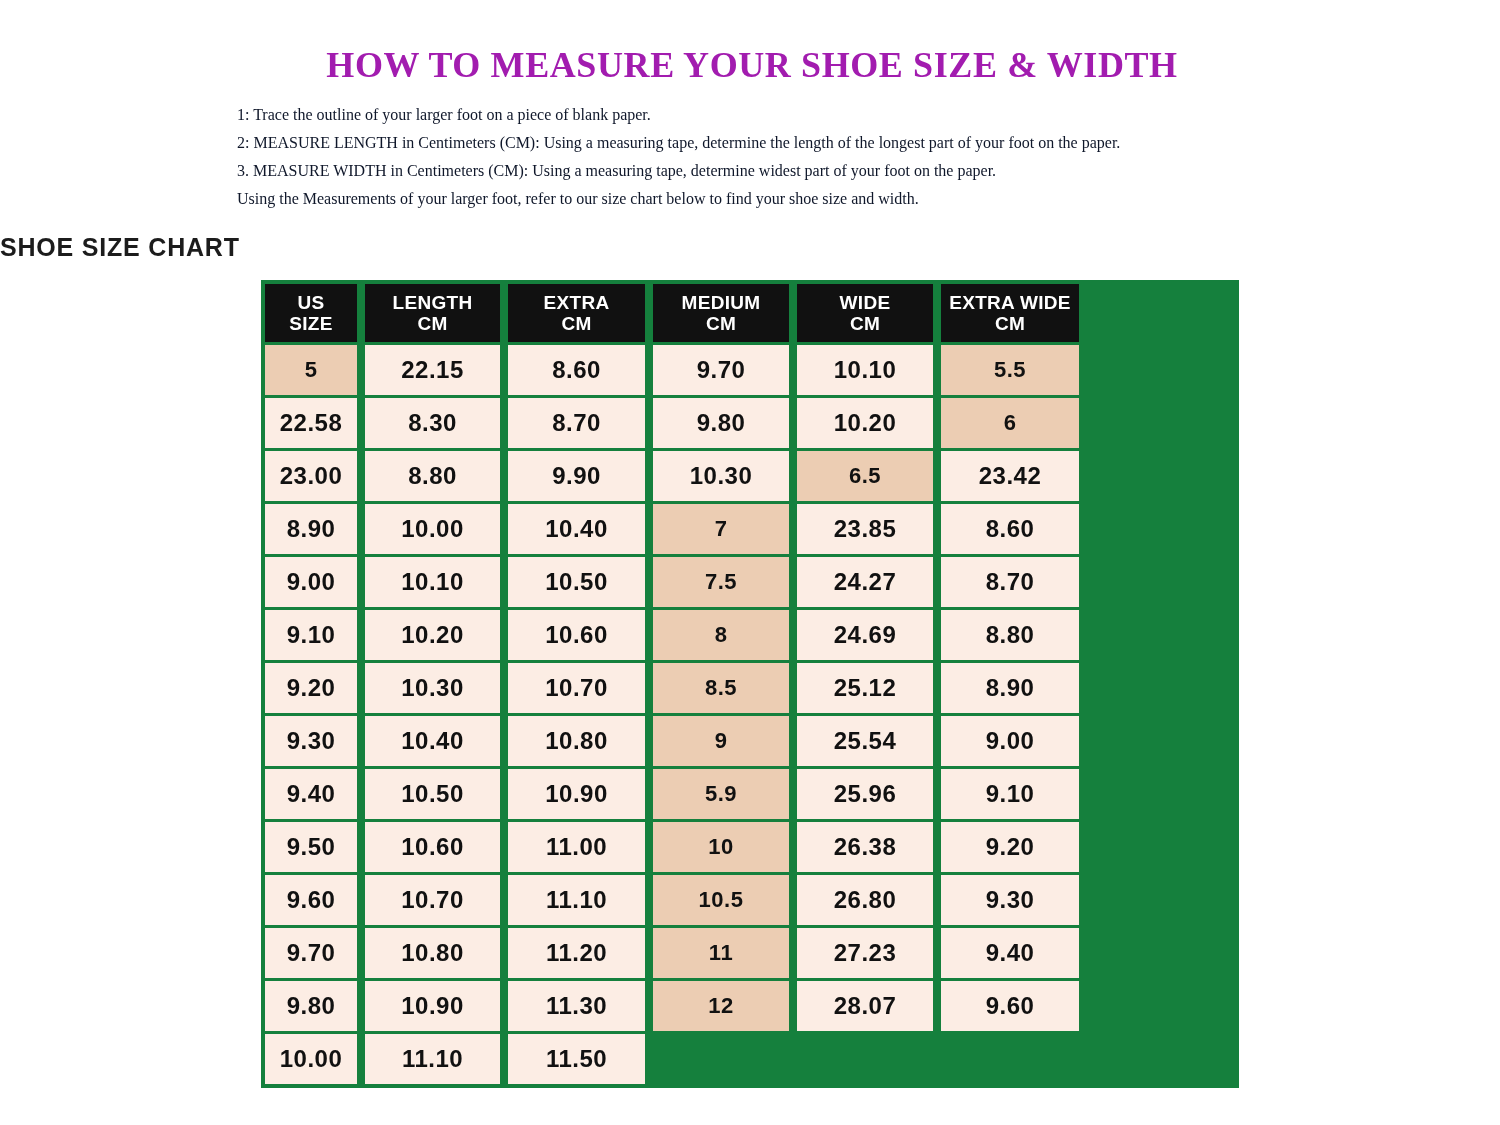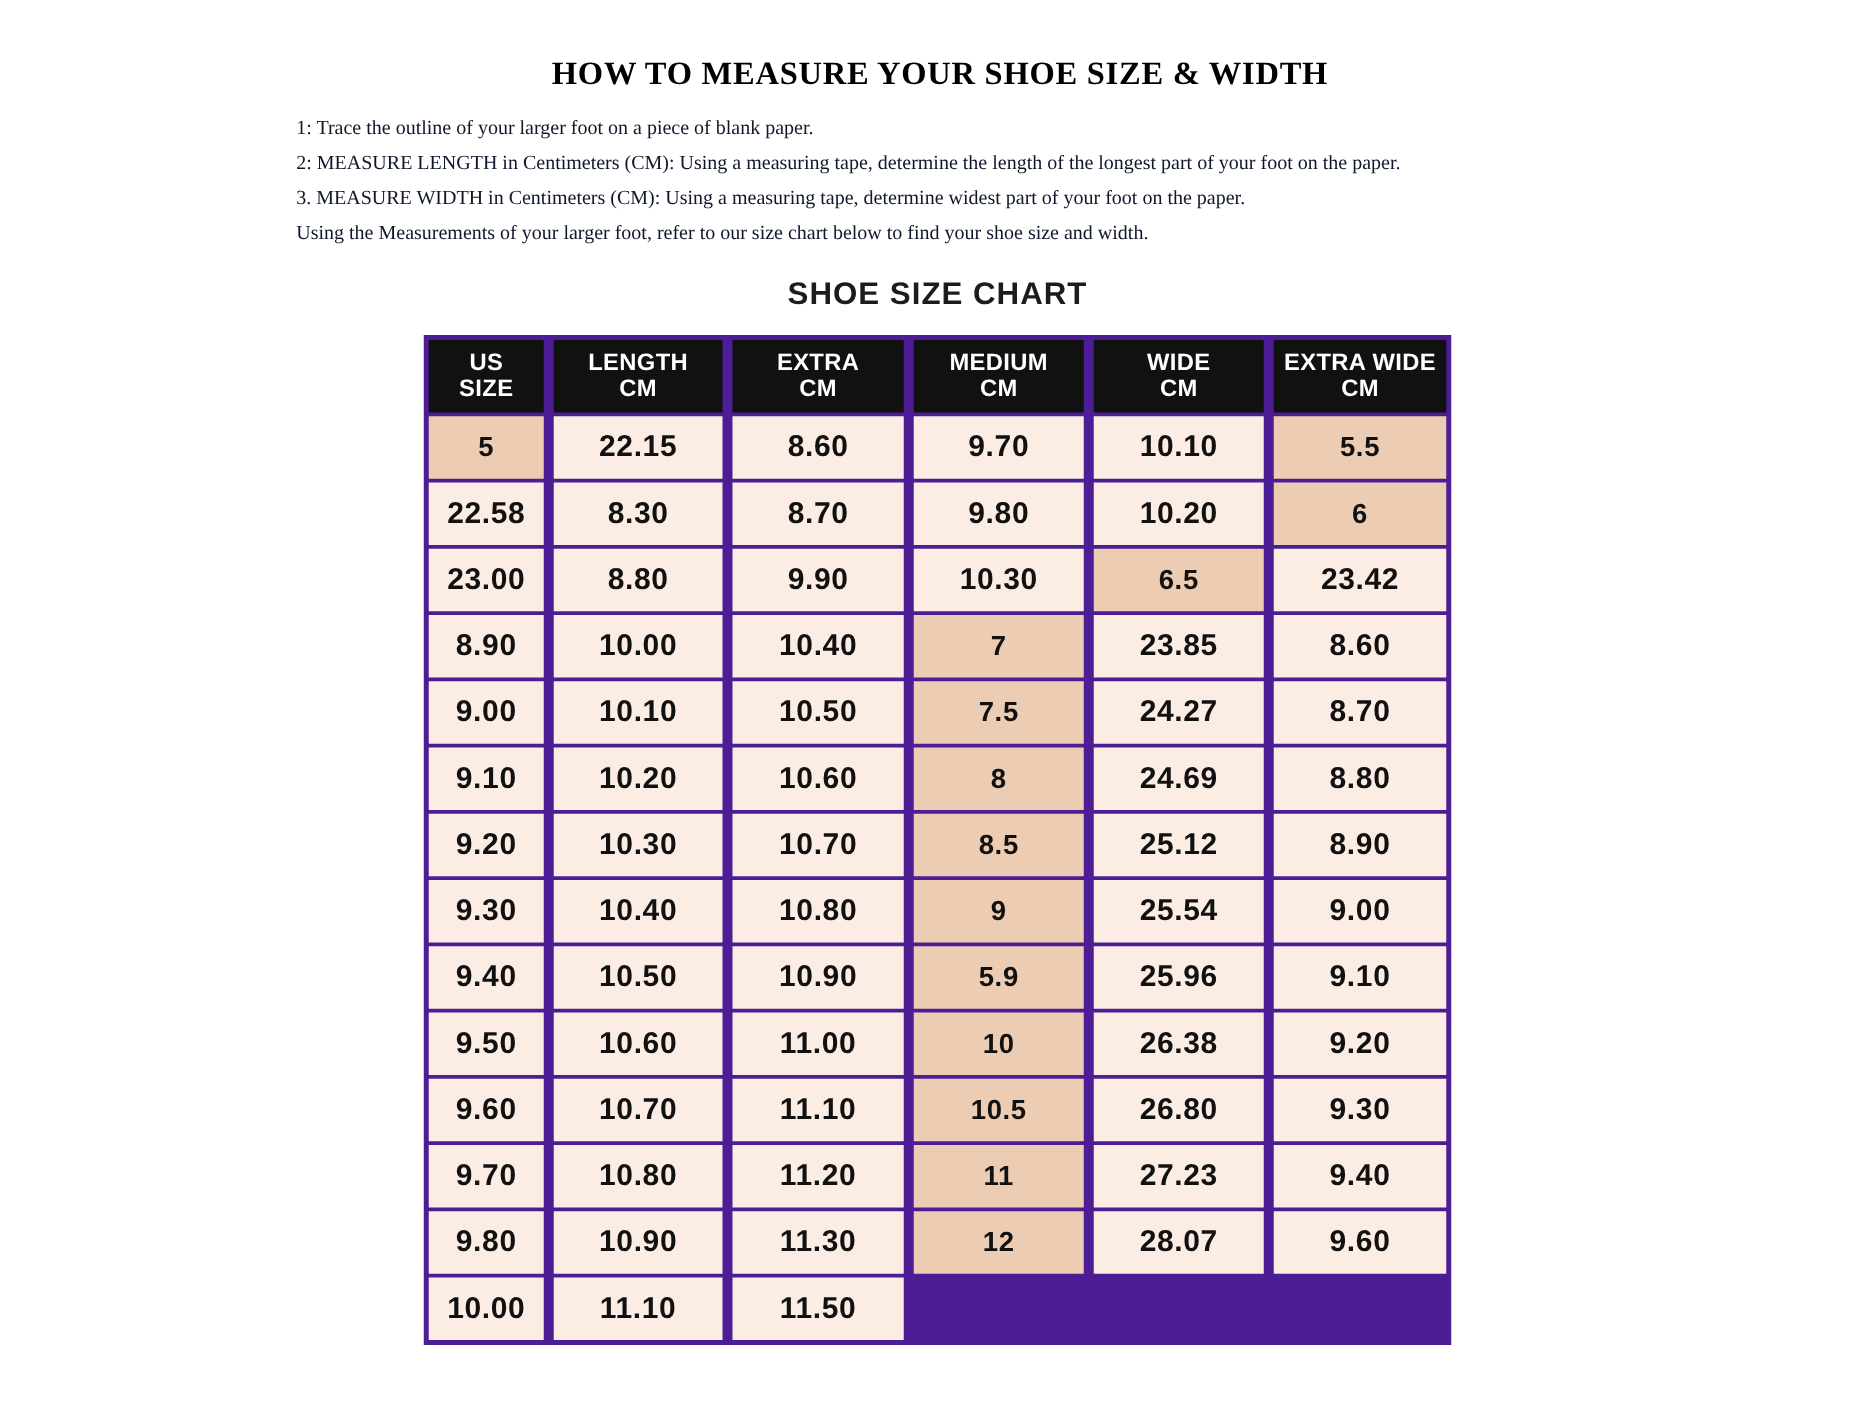--- a/index.html
+++ b/index.html
@@ -13,51 +13,51 @@
     height: 1125px;
     overflow: hidden;
     font-family: "Liberation Serif", serif;
     color: #1a1a1a;
   }
   .page-title {
     margin: 44px 0 0 4px;
     text-align: center;
     font-family: "Liberation Serif", serif;
     font-weight: bold;
-    font-size: 26px;
+    font-size: 36px;
     letter-spacing: 0.6px;
-    color: #000000;
+    color: #a21caf;
   }
   .instructions {
     width: 985px;
     margin: 18px 0 0 237px;
     font-family: "Liberation Serif", serif;
     font-size: 16px;
     line-height: 1.32;
     color: #0f172a;
   }
   .instructions p {
     margin: 0 0 7px 0;
   }
   .instructions p.note {
     margin-top: 0;
   }
   .table-title {
     margin: 24px 0 18px 0;
-    text-align: center;
+    text-align: left;
     font-family: "Liberation Sans", sans-serif;
     font-weight: bold;
     font-size: 25px;
     letter-spacing: 0.8px;
     color: #1c1c1c;
   }
   .table-frame {
-    width: 822px;
+    width: 978px;
     margin: 17px auto;
-    background: #4c1d95;
+    background: #15803d;
     padding: 4px;
   }
   .grid {
     display: grid;
     grid-template-columns: 92px 135px 137px 136px 136px 138px;
     grid-template-rows: 58px;
     grid-auto-rows: 50px;
     column-gap: 8px;
     row-gap: 3px;
   }

